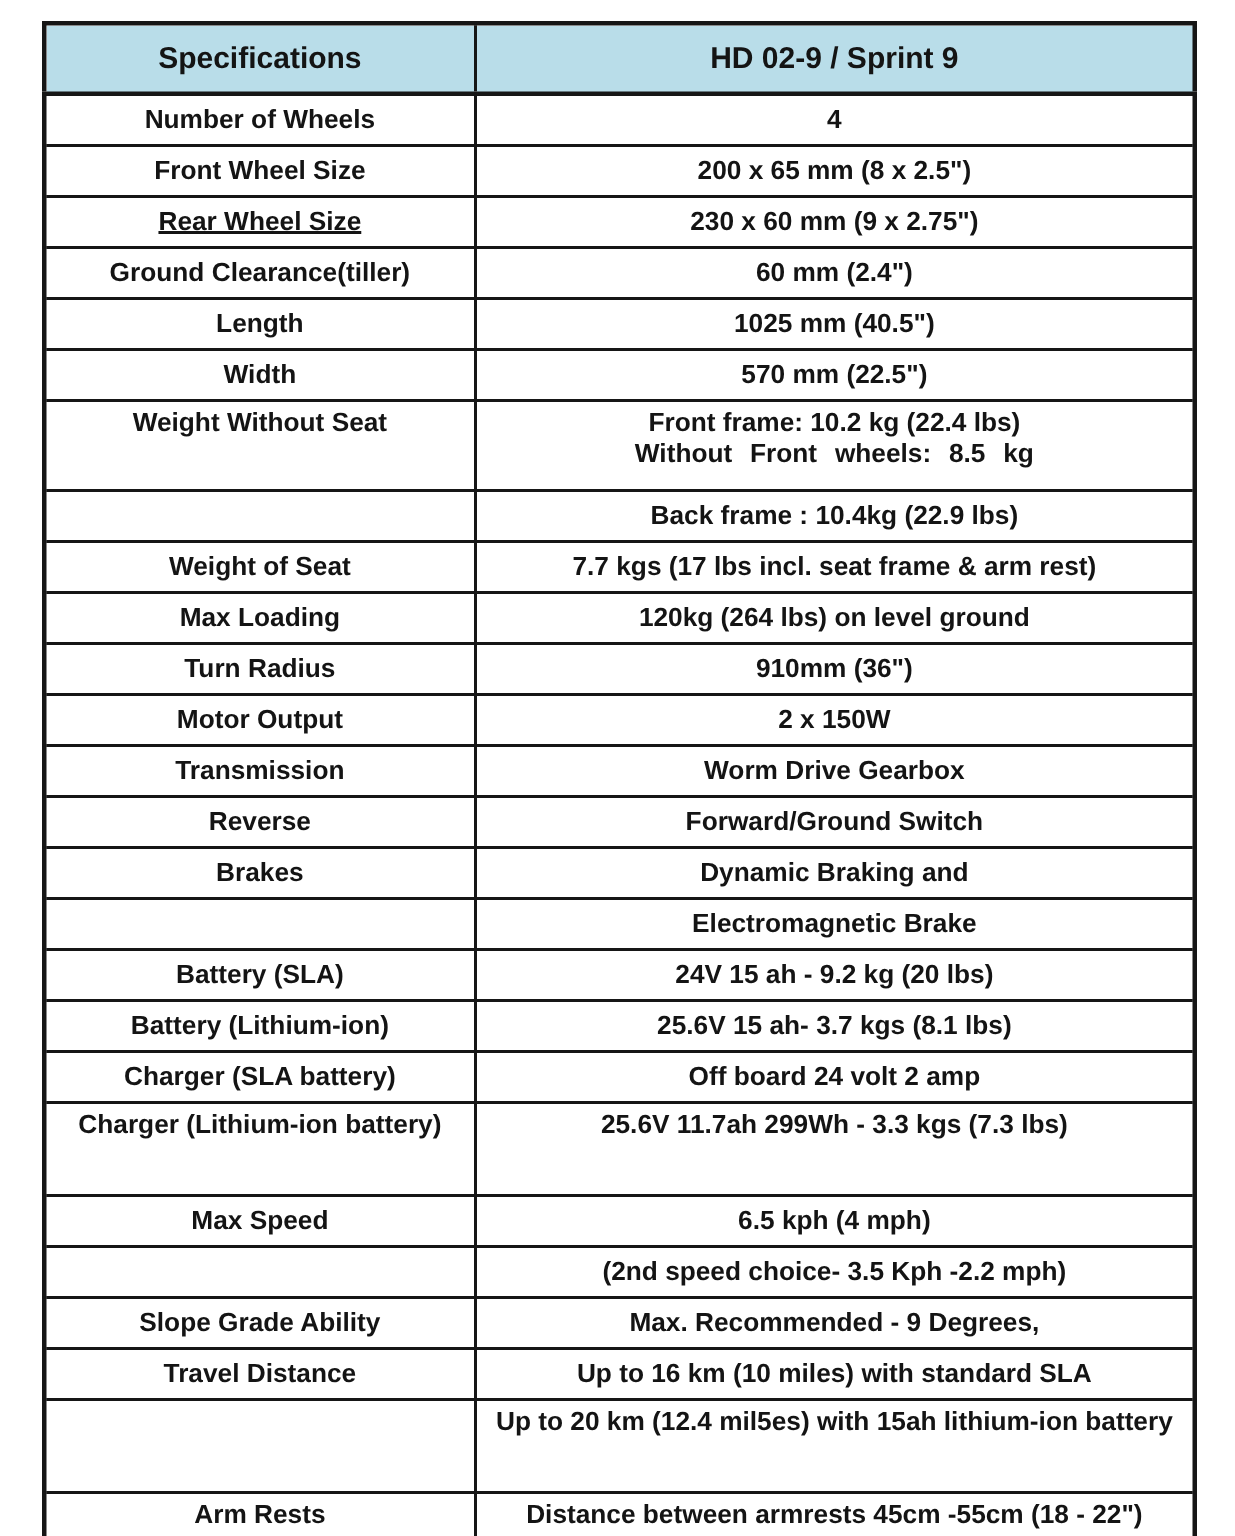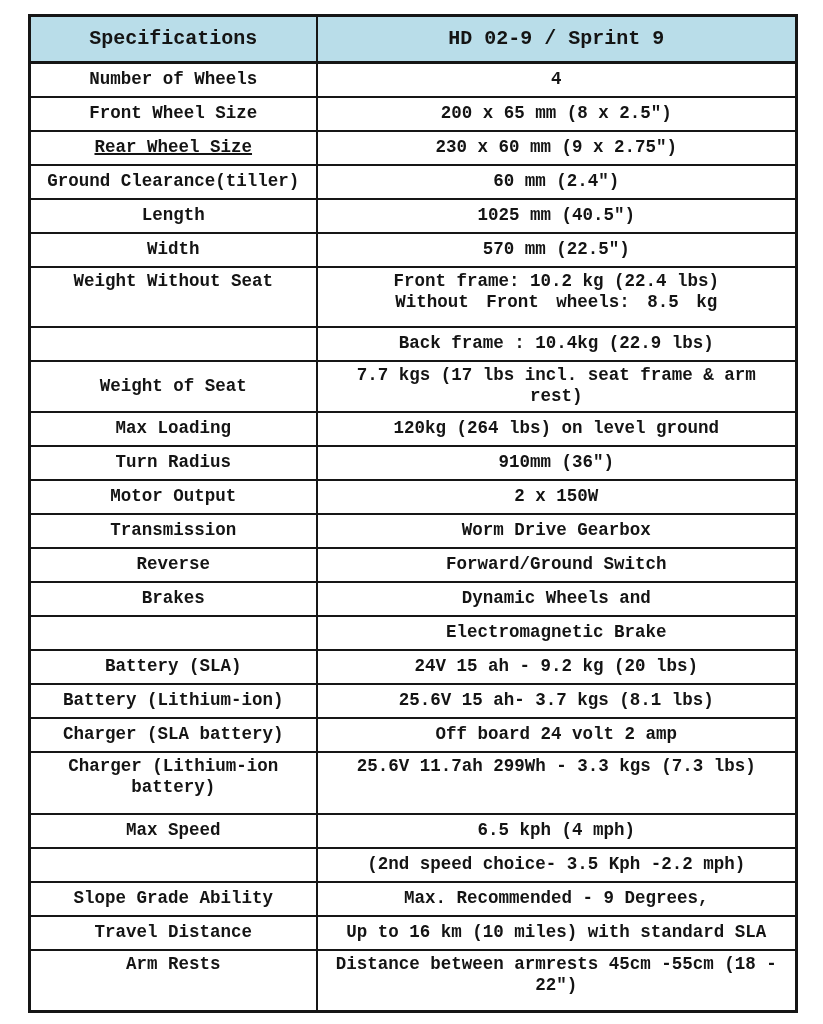--- a/index.html
+++ b/index.html
@@ -24,21 +24,20 @@
     border:3px solid var(--border);
   }
   .spec-table td,.spec-table th{
     border:2px solid var(--border);
     padding:3px 8px;
     font-weight:700;
     font-size:17.5px;
     line-height:1.22;
     vertical-align:middle;
     overflow:hidden;
-    font-family:Liberation Mono, monospace;
   }
   .spec-table th{
     background:var(--header-bg);
     font-size:20px;
     text-align:center;
     height:38px;
     border-bottom:3px solid var(--border);
   }
   col.label-col{width:287px;}
   .label-cell{
@@ -166,21 +165,21 @@
   <tr>
     <td class="label-cell"><span>Reverse</span></td>
     <td class="value-cell">
           <div>Forward/Ground Switch</div>
         </td>
   </tr>
 
   <tr>
     <td class="label-cell"><span>Brakes</span></td>
     <td class="value-cell">
-          <div>Dynamic Wheels and</div>
+          <div>Dynamic Braking and</div>
         </td>
   </tr>
 
   <tr>
     <td class="label-cell"><span></span></td>
     <td class="value-cell">
           <div>Electromagnetic Brake</div>
         </td>
   </tr>
 
@@ -233,20 +232,26 @@
         </td>
   </tr>
 
   <tr>
     <td class="label-cell"><span>Travel Distance</span></td>
     <td class="value-cell left">
           <div>Up to 16 km (10 miles) with standard SLA</div>
         </td>
   </tr>
 
+  <tr class="tall xtall">
+    <td class="label-cell"><span></span></td>
+    <td class="value-cell left">
+          <div>Up to 20 km (12.4 mil5es) with 15ah lithium-ion battery</div>
+        </td>
+  </tr>
 
   <tr class="tall xtall">
     <td class="label-cell"><span>Arm Rests</span></td>
     <td class="value-cell left">
           <div>Distance between armrests 45cm -55cm (18 - 22")</div>
         </td>
   </tr>
 </tbody>
 </table>
 

